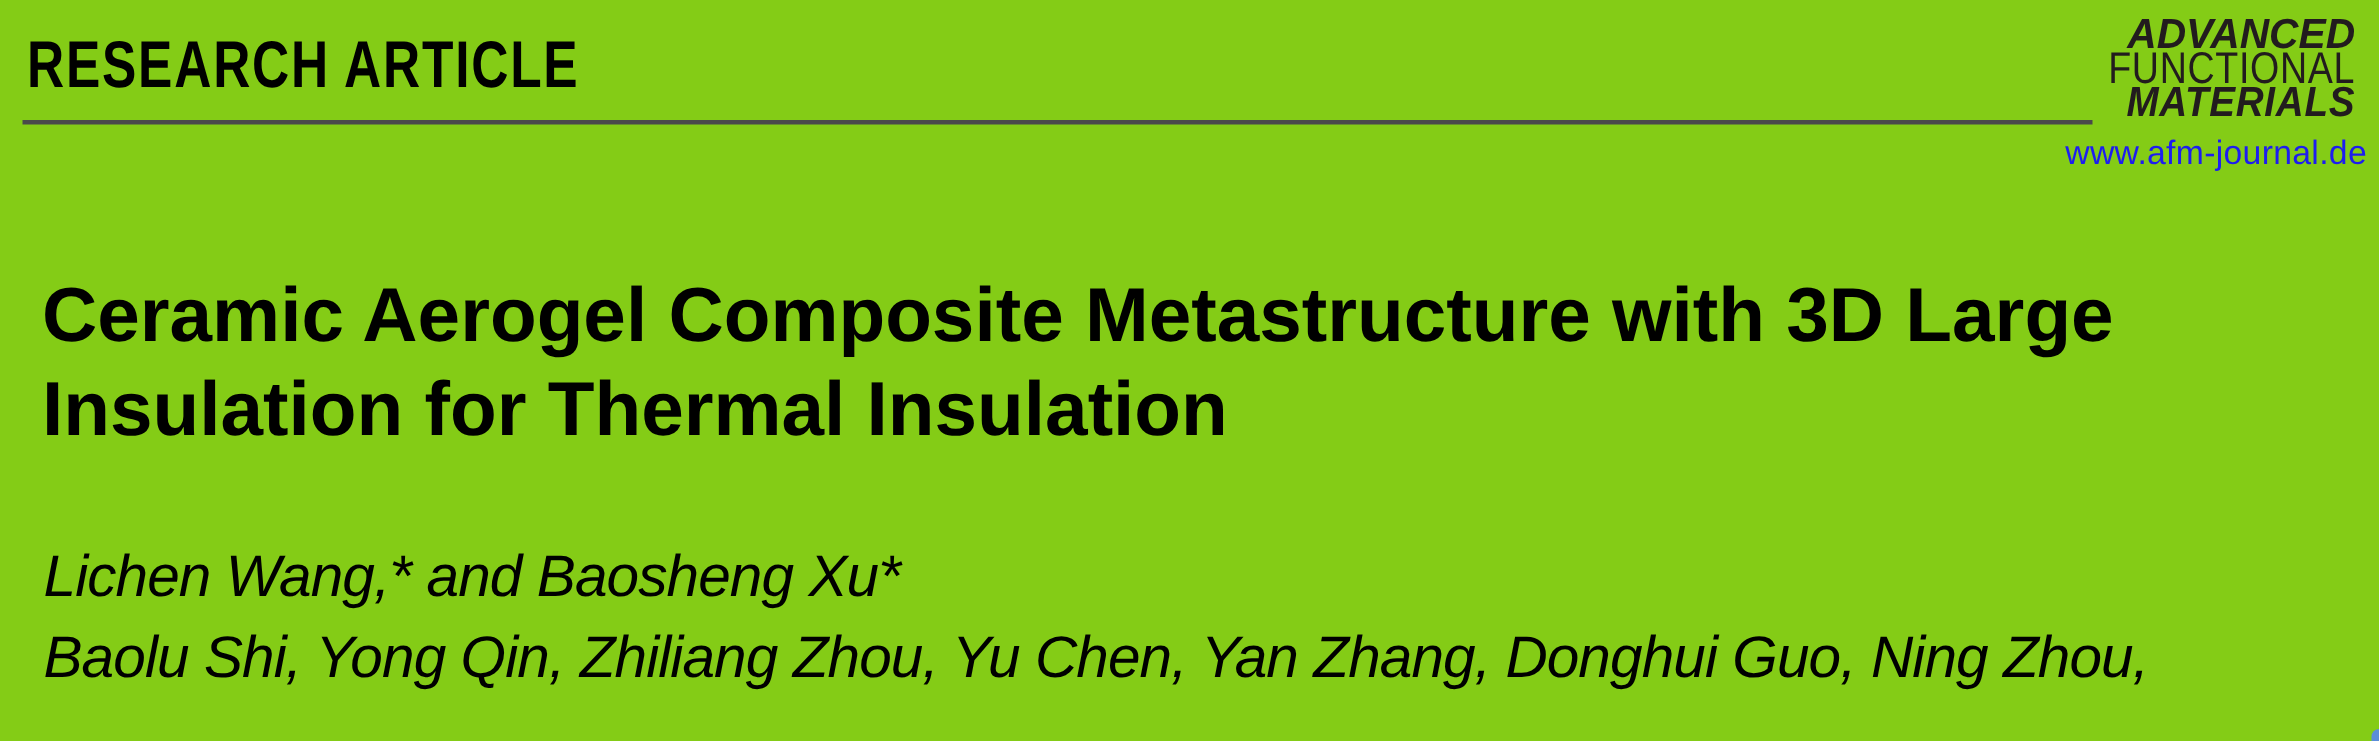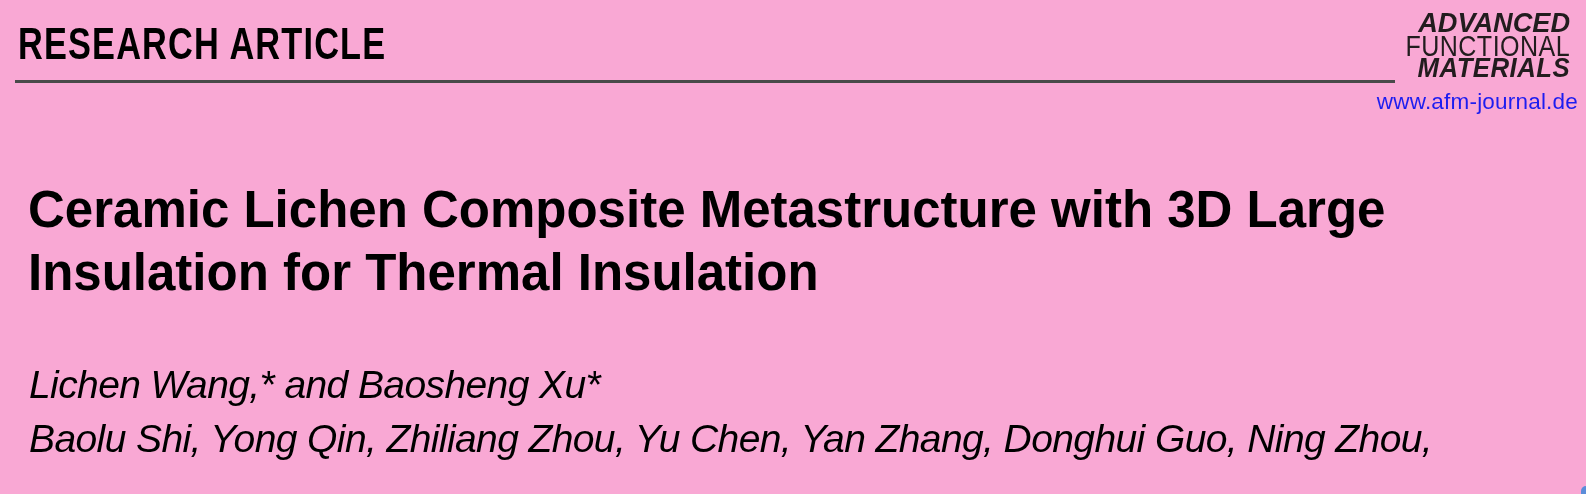--- a/index.html
+++ b/index.html
@@ -7,21 +7,21 @@
     --rule-gray: #4a4a4a;
     --logo-ink: #221c1e;
     --corner-accent-blue: #5b8dd9;
   }
   * { margin: 0; padding: 0; box-sizing: border-box; }
   html, body { background: #ffffff; }
   .page {
     position: relative;
     width: 1586px;
     height: 494px;
-    background: #f9a8d4;
+    background: #84cc16;
     overflow: hidden;
     font-family: "Liberation Sans", sans-serif;
     color: #000000;
   }
 
   
   .article-type {
     position: absolute;
     left: 18px;
     top: 22px;
@@ -139,21 +139,21 @@
 
   <div class="journal-logo">
     <span class="logo-line logo-advanced">ADVANCED</span>
     <span class="logo-line logo-functional">FUNCTIONAL</span>
     <span class="logo-line logo-materials">MATERIALS</span>
   </div>
 
   <a class="journal-url">www.afm-journal.de</a>
 
   <h1 class="article-title">
-    <span class="title-line">Ceramic Lichen Composite Metastructure with 3D Large</span>
+    <span class="title-line">Ceramic Aerogel Composite Metastructure with 3D Large</span>
     <span class="title-line">Insulation for Thermal Insulation</span>
   </h1>
 
   <p class="author-list">
     <span class="authors-line">Lichen Wang,* and Baosheng Xu*</span>
     <span class="authors-line">Baolu Shi, Yong Qin, Zhiliang Zhou, Yu Chen, Yan Zhang, Donghui Guo, Ning Zhou,</span>
   </p>
 
   <div class="corner-accent"></div>
 

